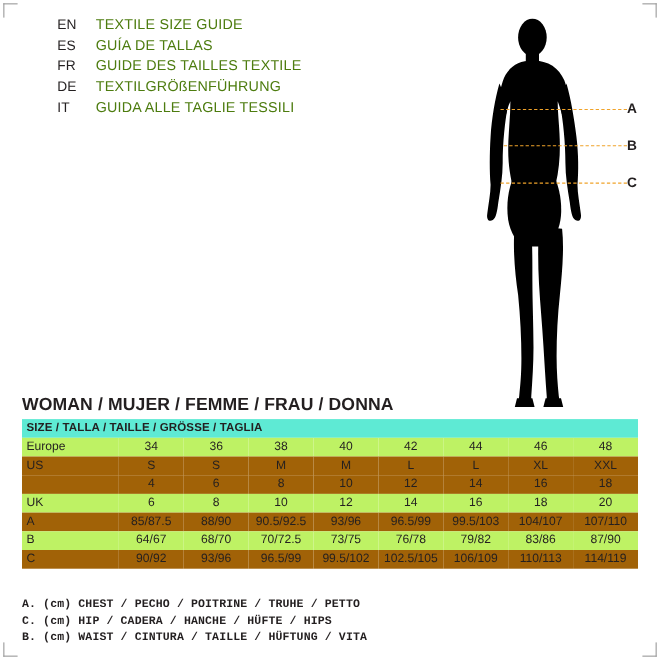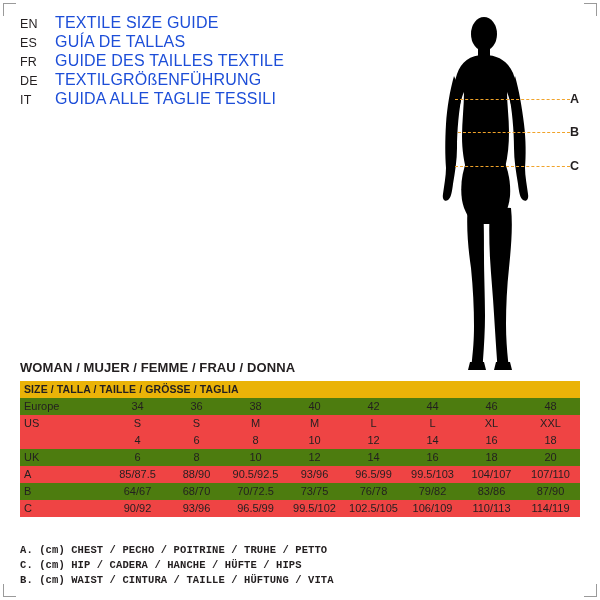--- a/index.html
+++ b/index.html
@@ -25,31 +25,32 @@
   .lang-block {
     position: absolute;
     left: 20px;
     top: 14px;
     width: 330px;
   }
   .lang-row {
     display: flex;
     align-items: baseline;
     height: 19px;
+    margin-left: 32px;
   }
   .lang-code {
     width: 35px;
     font-size: 12.5px;
     letter-spacing: 0.2px;
     color: #231f20;
   }
   .lang-title {
-    font-size: 16px;
+    font-size: 13px;
     letter-spacing: 0.2px;
-    color: #1d4ed8;
+    color: #4d7c0f;
   }
 
   
   .figure-wrap {
     position: absolute;
     left: 420px;
     top: 10px;
     width: 170px;
     height: 365px;
   }
@@ -68,21 +69,21 @@
     font-size: 12.5px;
     font-weight: bold;
     color: #231f20;
   }
 
   
   .woman-heading {
     position: absolute;
     left: 20px;
     top: 360px;
-    font-size: 13px;
+    font-size: 16px;
     font-weight: bold;
     letter-spacing: 0.1px;
     color: #231f20;
   }
 
   
   .size-table {
     position: absolute;
     left: 20px;
     top: 381px;
@@ -104,23 +105,23 @@
     text-align: left;
     padding-left: 4px;
     font-size: 10.5px;
     font-weight: bold;
     letter-spacing: 0.1px;
   }
   .row-head {
     text-align: left !important;
     padding-left: 4px !important;
   }
-  .row-grey { background: #4d7c0f; }
-  .row-white { background: #ef4444; margin-top: 35px; }
-  .row-header { background: #eab308; }
+  .row-grey { background: #bef264; }
+  .row-white { background: #a16207; margin-top: 35px; }
+  .row-header { background: #5eead4; }
 
   
   .footnotes {
     position: absolute;
     left: 20px;
     top: 543px;
     width: 540px;
   }
   .footnote {
     font-size: 10.5px;

